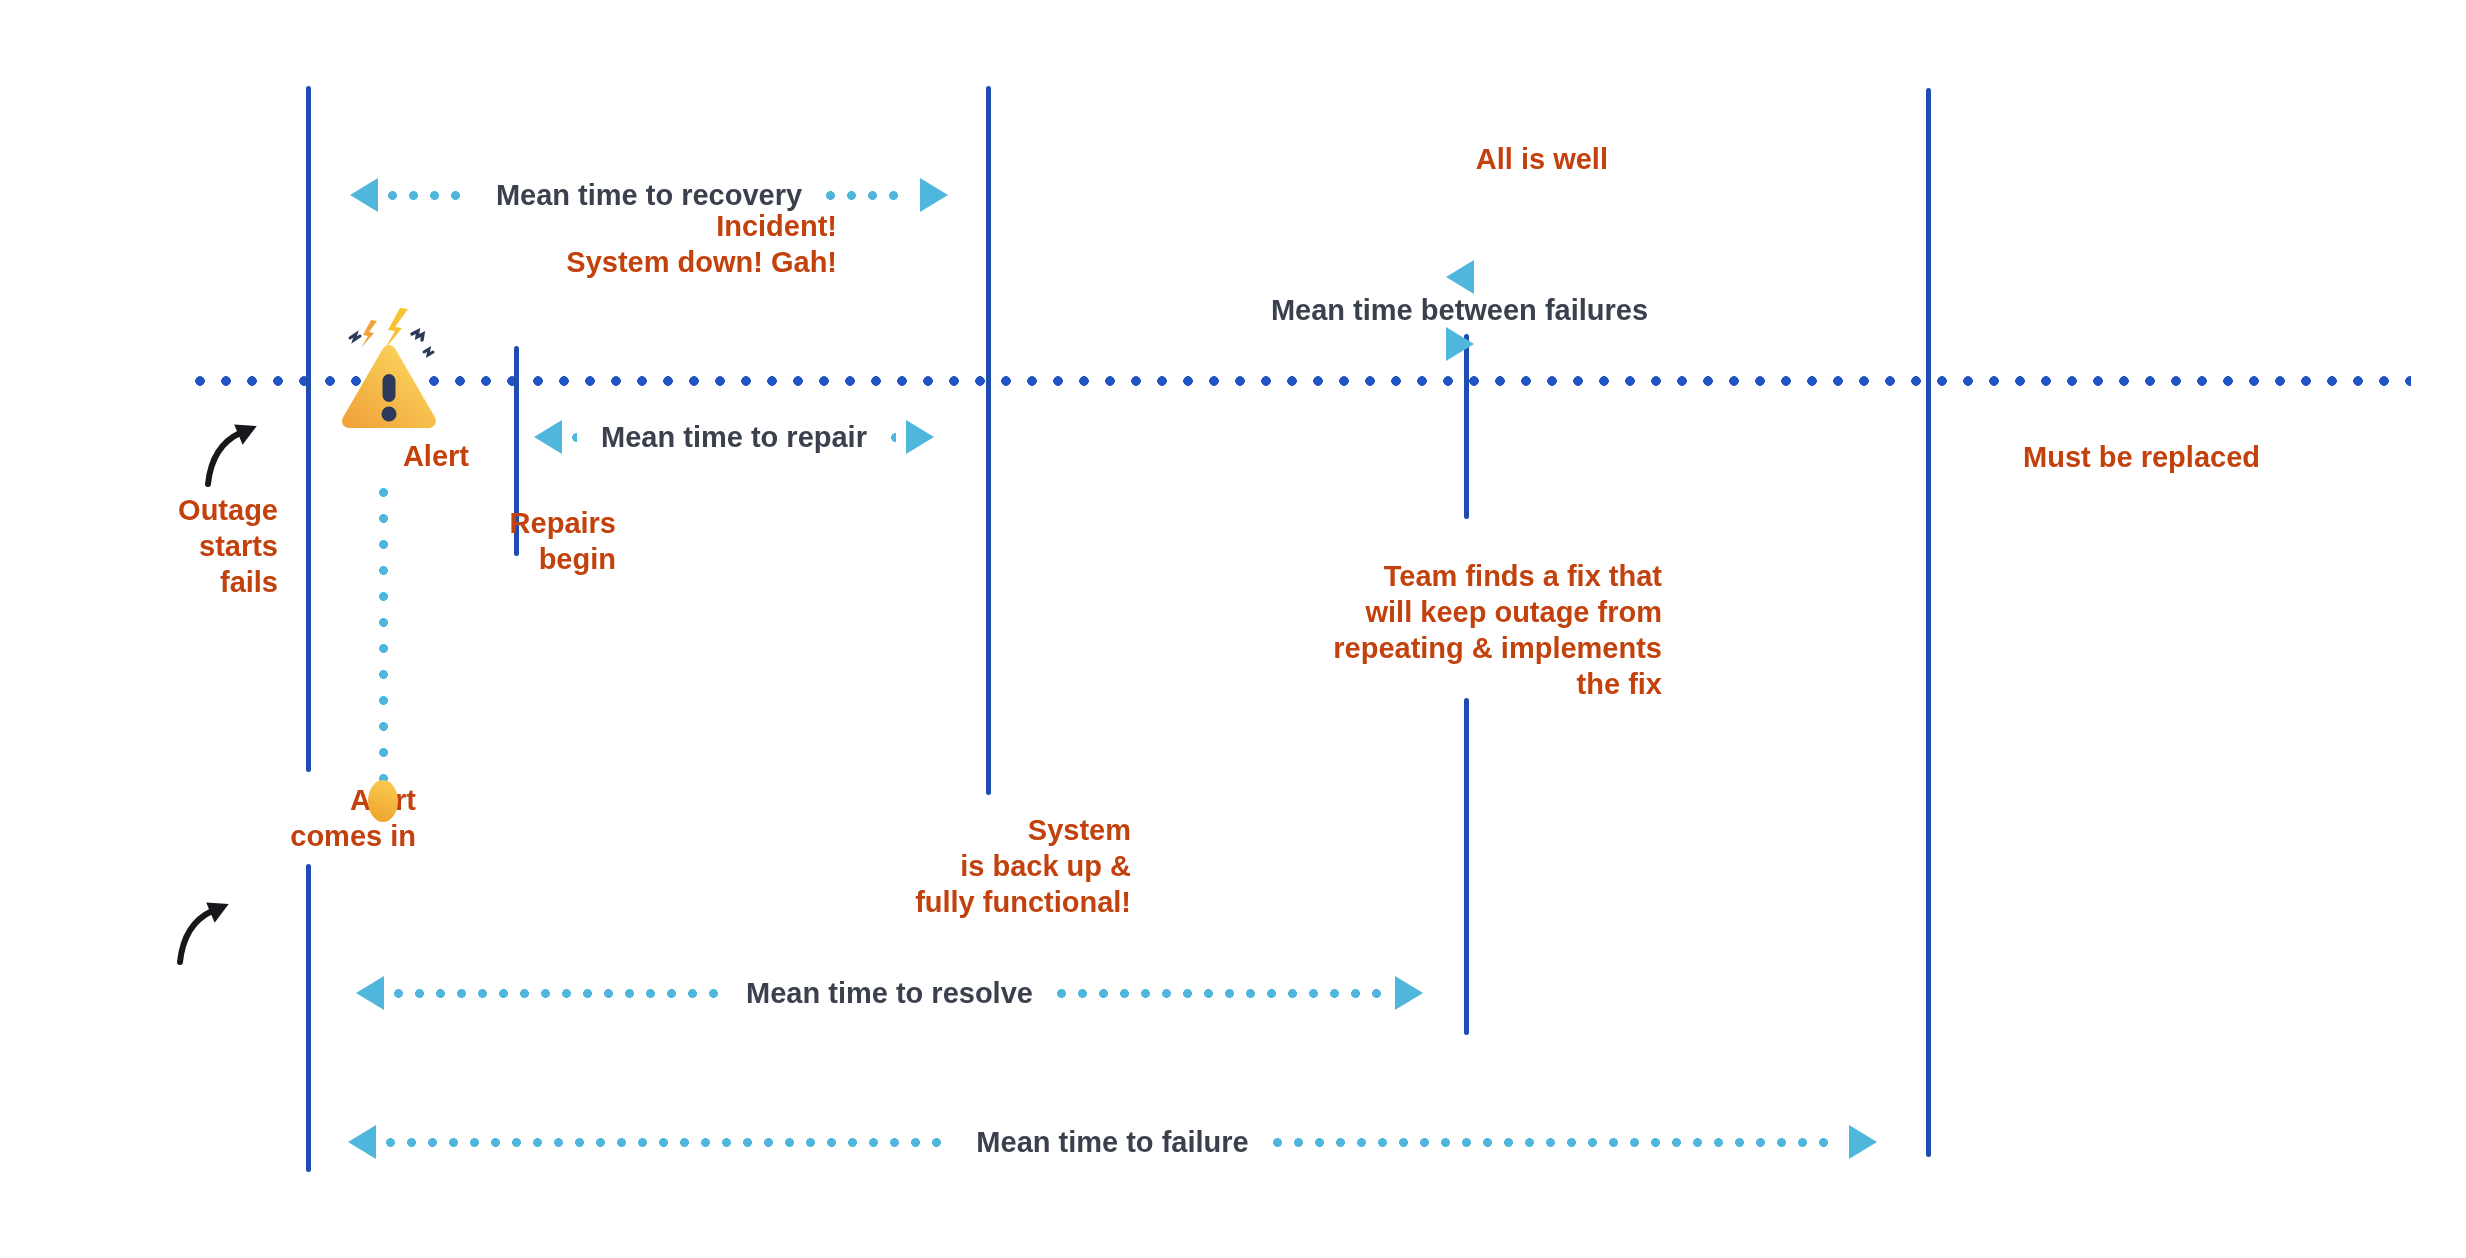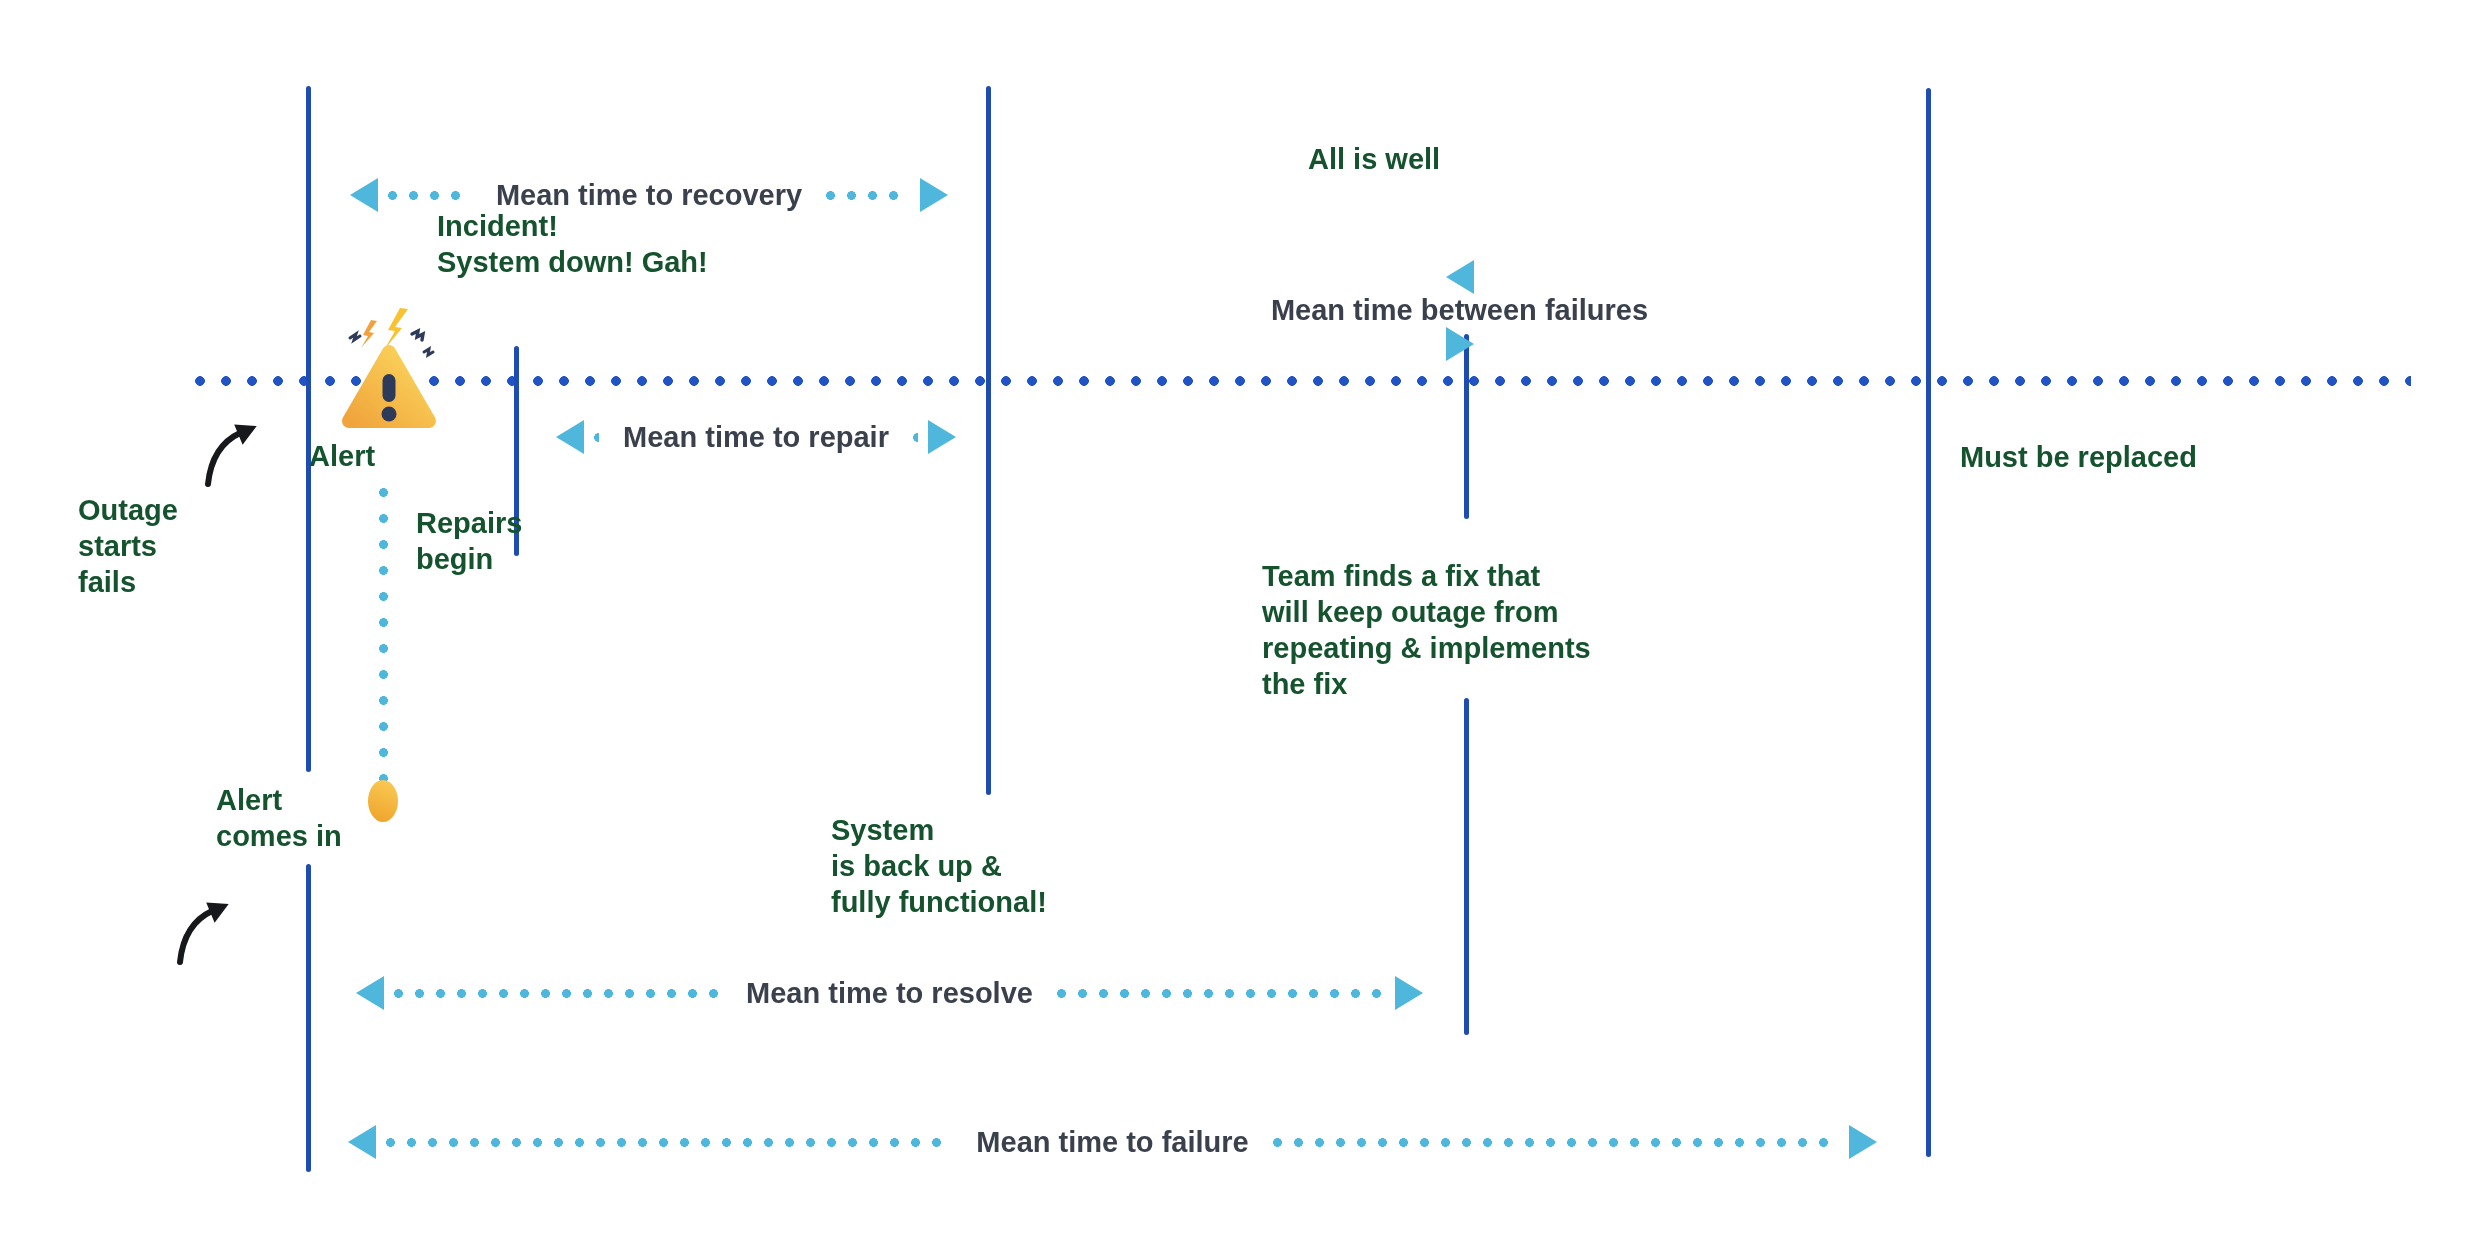--- a/index.html
+++ b/index.html
@@ -15,22 +15,22 @@
     background-image:radial-gradient(circle 4.5px at 4.5px 4.5px,#4FB6DC 4.2px,transparent 4.6px);
     background-size:9px 26px;background-repeat:repeat-y;}
   .marrow{position:absolute;display:flex;align-items:center;height:34px;z-index:4;}
   .marrow .dots{flex:1;height:9px;margin:0 10px;
     background-image:radial-gradient(circle 4.5px at 4.5px 4.5px,#4FB6DC 4.2px,transparent 4.6px);
     background-size:21px 9px;background-repeat:repeat-x;background-position:left center;}
   .tri{width:0;height:0;border-top:17px solid transparent;border-bottom:17px solid transparent;flex:0 0 auto;}
   .tri.l{border-right:28px solid #4FB6DC;}
   .tri.r{border-left:28px solid #4FB6DC;}
   .mlabel{flex:0 0 auto;padding:0 14px;font-size:29px;font-weight:700;white-space:nowrap;color:#3A414D;}
-  .lbl{position:absolute;font-size:29px;font-weight:700;line-height:36px;text-align:left;
-    white-space:pre-line;color:#14532d;z-index:5;}
+  .lbl{position:absolute;font-size:29px;font-weight:700;line-height:36px;text-align:right;
+    white-space:pre-line;color:#c2410c;z-index:5;}
   .dot-orange{position:absolute;width:30px;height:42px;border-radius:50%;z-index:6;
     background:linear-gradient(200deg,#F9C852 10%,#EFA62E 90%);}
   .icon{position:absolute;z-index:6;}
 </style>
 </head>
 <body>
 
 <div id="canvas">
 
   <div class="hdots" style="left:195px;top:376px;width:2216px;"></div>
@@ -54,21 +54,21 @@
   </div>
 
   <div class="marrow" style="left:1021px;top:260px;width:877px;flex-direction:column;">
     <span class="tri l"></span>
     <span class="dots"></span>
     <span class="mlabel">Mean time between failures</span>
     <span class="dots"></span>
     <span class="tri r"></span>
   </div>
 
-  <div class="marrow" style="left:556px;top:420px;width:400px;text-align:center;">
+  <div class="marrow" style="left:534px;top:420px;width:400px;text-align:center;">
     <span class="tri l"></span>
     <span class="dots"></span>
     <span class="mlabel">Mean time to repair</span>
     <span class="dots"></span>
     <span class="tri r"></span>
   </div>
 
 
   <div class="marrow" style="left:356px;top:968px;width:1067px;margin-top:8px;">
     <span class="tri l"></span>

